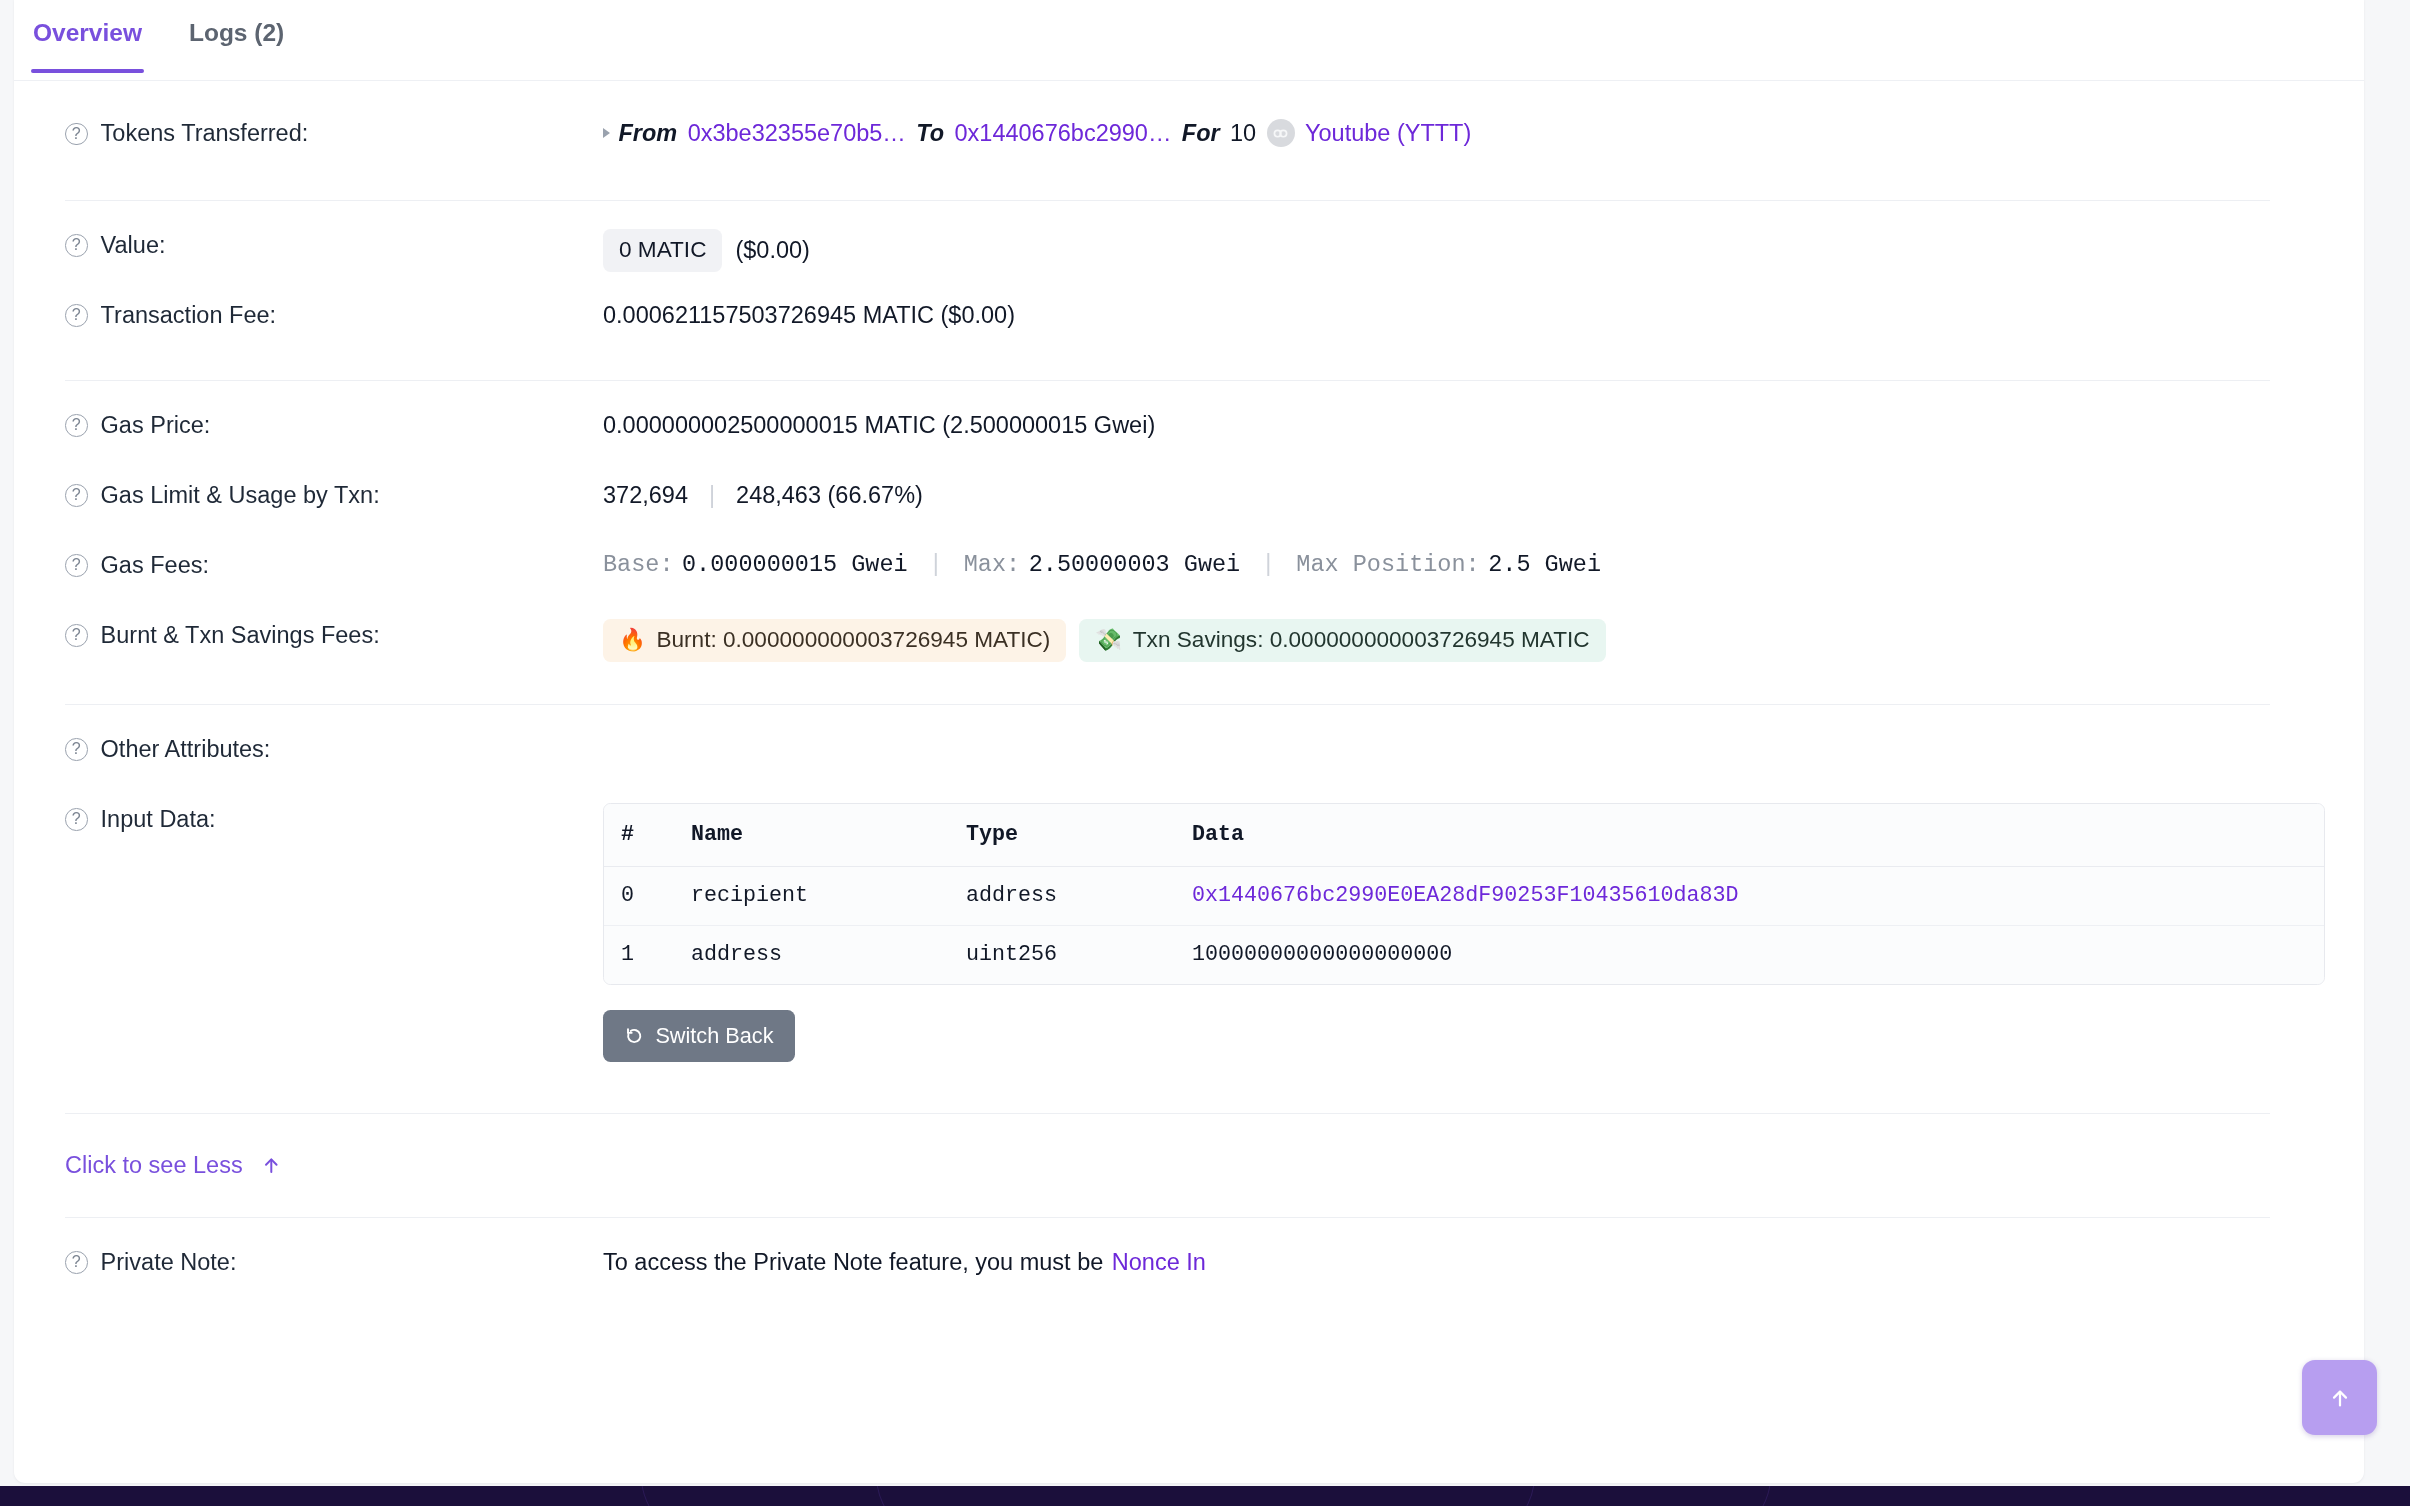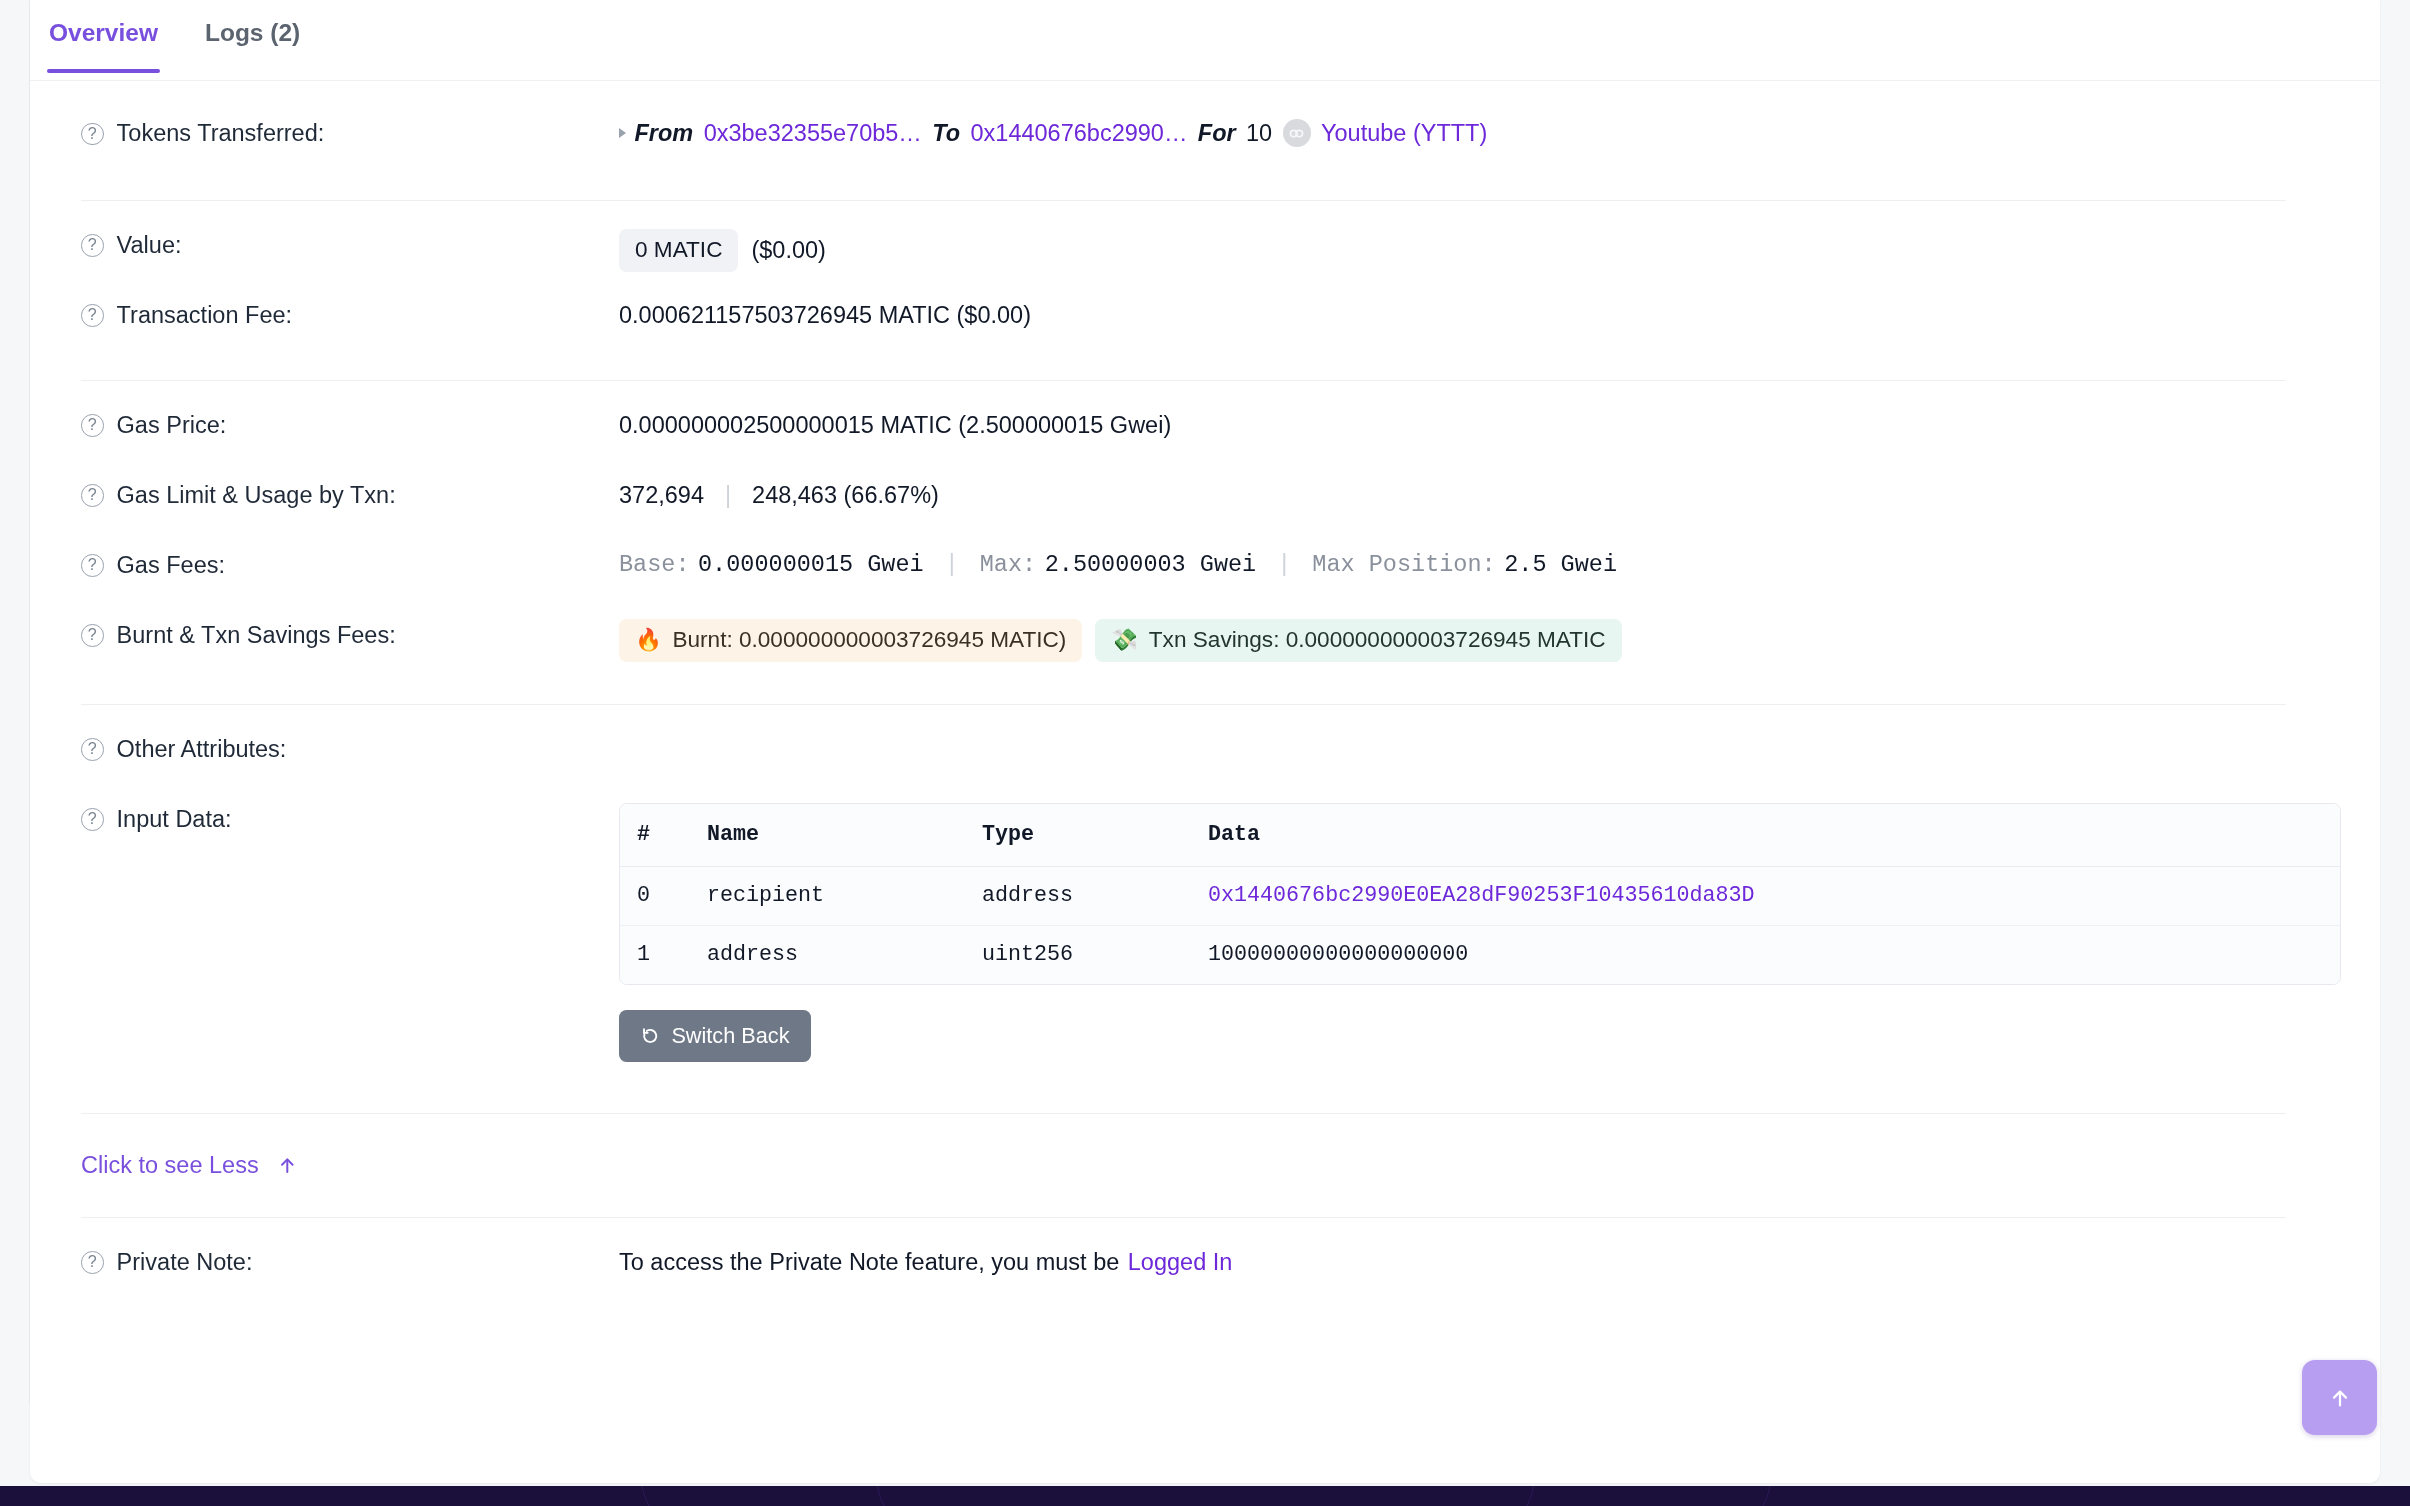--- a/index.html
+++ b/index.html
@@ -60,21 +60,21 @@
     top: 0;
     width: 30px;
     height: 1403px;
     background: #f6f7f9;
     border-right: 0.9px solid #eceef2;
   }
 
   
   .card {
     position: absolute;
-    left: 30px;
+    left: 14px;
     top: 0;
     width: 2350px;
     height: 1483px;
     background: #ffffff;
     border-bottom-left-radius: 11.3px;
     border-bottom-right-radius: 11.3px;
     box-shadow: 0 0.9px 2.8px rgba(20, 20, 40, 0.06);
   }
 
   
@@ -531,21 +531,21 @@
       <div class="divider" style="margin-top:38px;"></div>
 
       <div class="row row-pad-md">
         <div class="label-cell">
           <span class="qmark">?</span>
           <span>Private Note:</span>
         </div>
         <div class="value-cell">
           <span>To access the Private Note feature, you must be</span>
           <span style="width:8.5px;"></span>
-          <span class="link">Logged In</span>
+          <span class="link">Nonce In</span>
         </div>
       </div>
 
     </div>
   </div>
 
   <button class="scroll-top">
     <span>
       <svg width="28" height="28" viewBox="0 0 30 30" aria-hidden="true">
         <path d="M15 23 V8.5" stroke="#ffffff" stroke-width="2.4" stroke-linecap="round" fill="none"></path>

